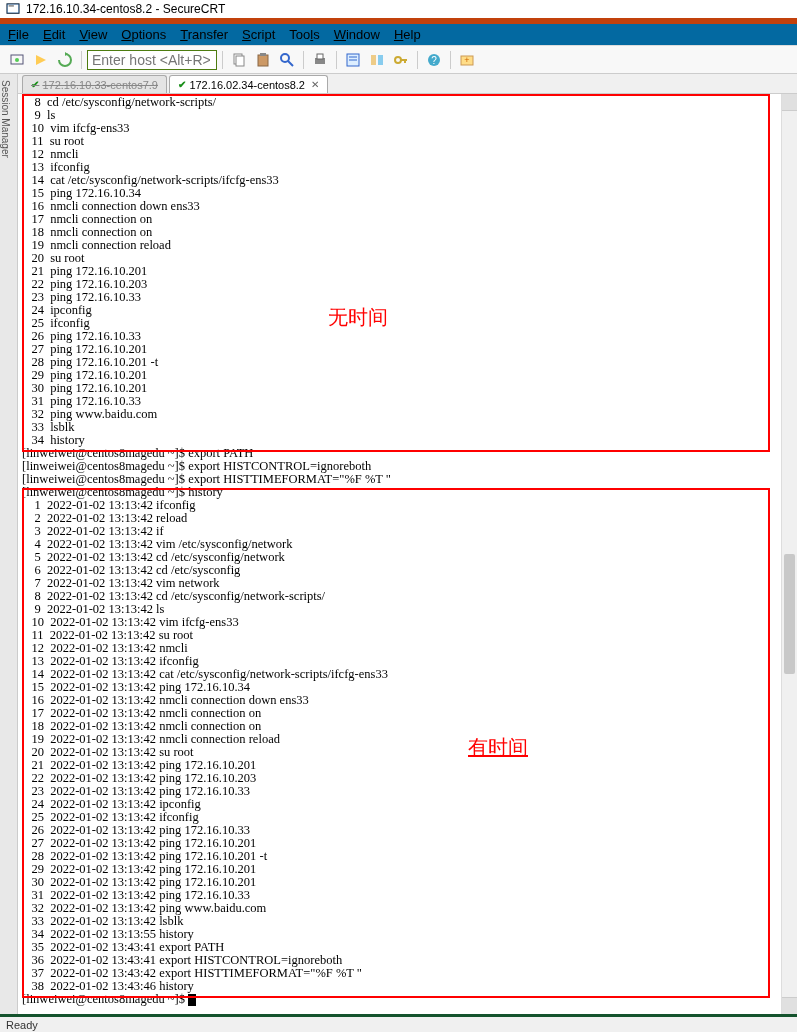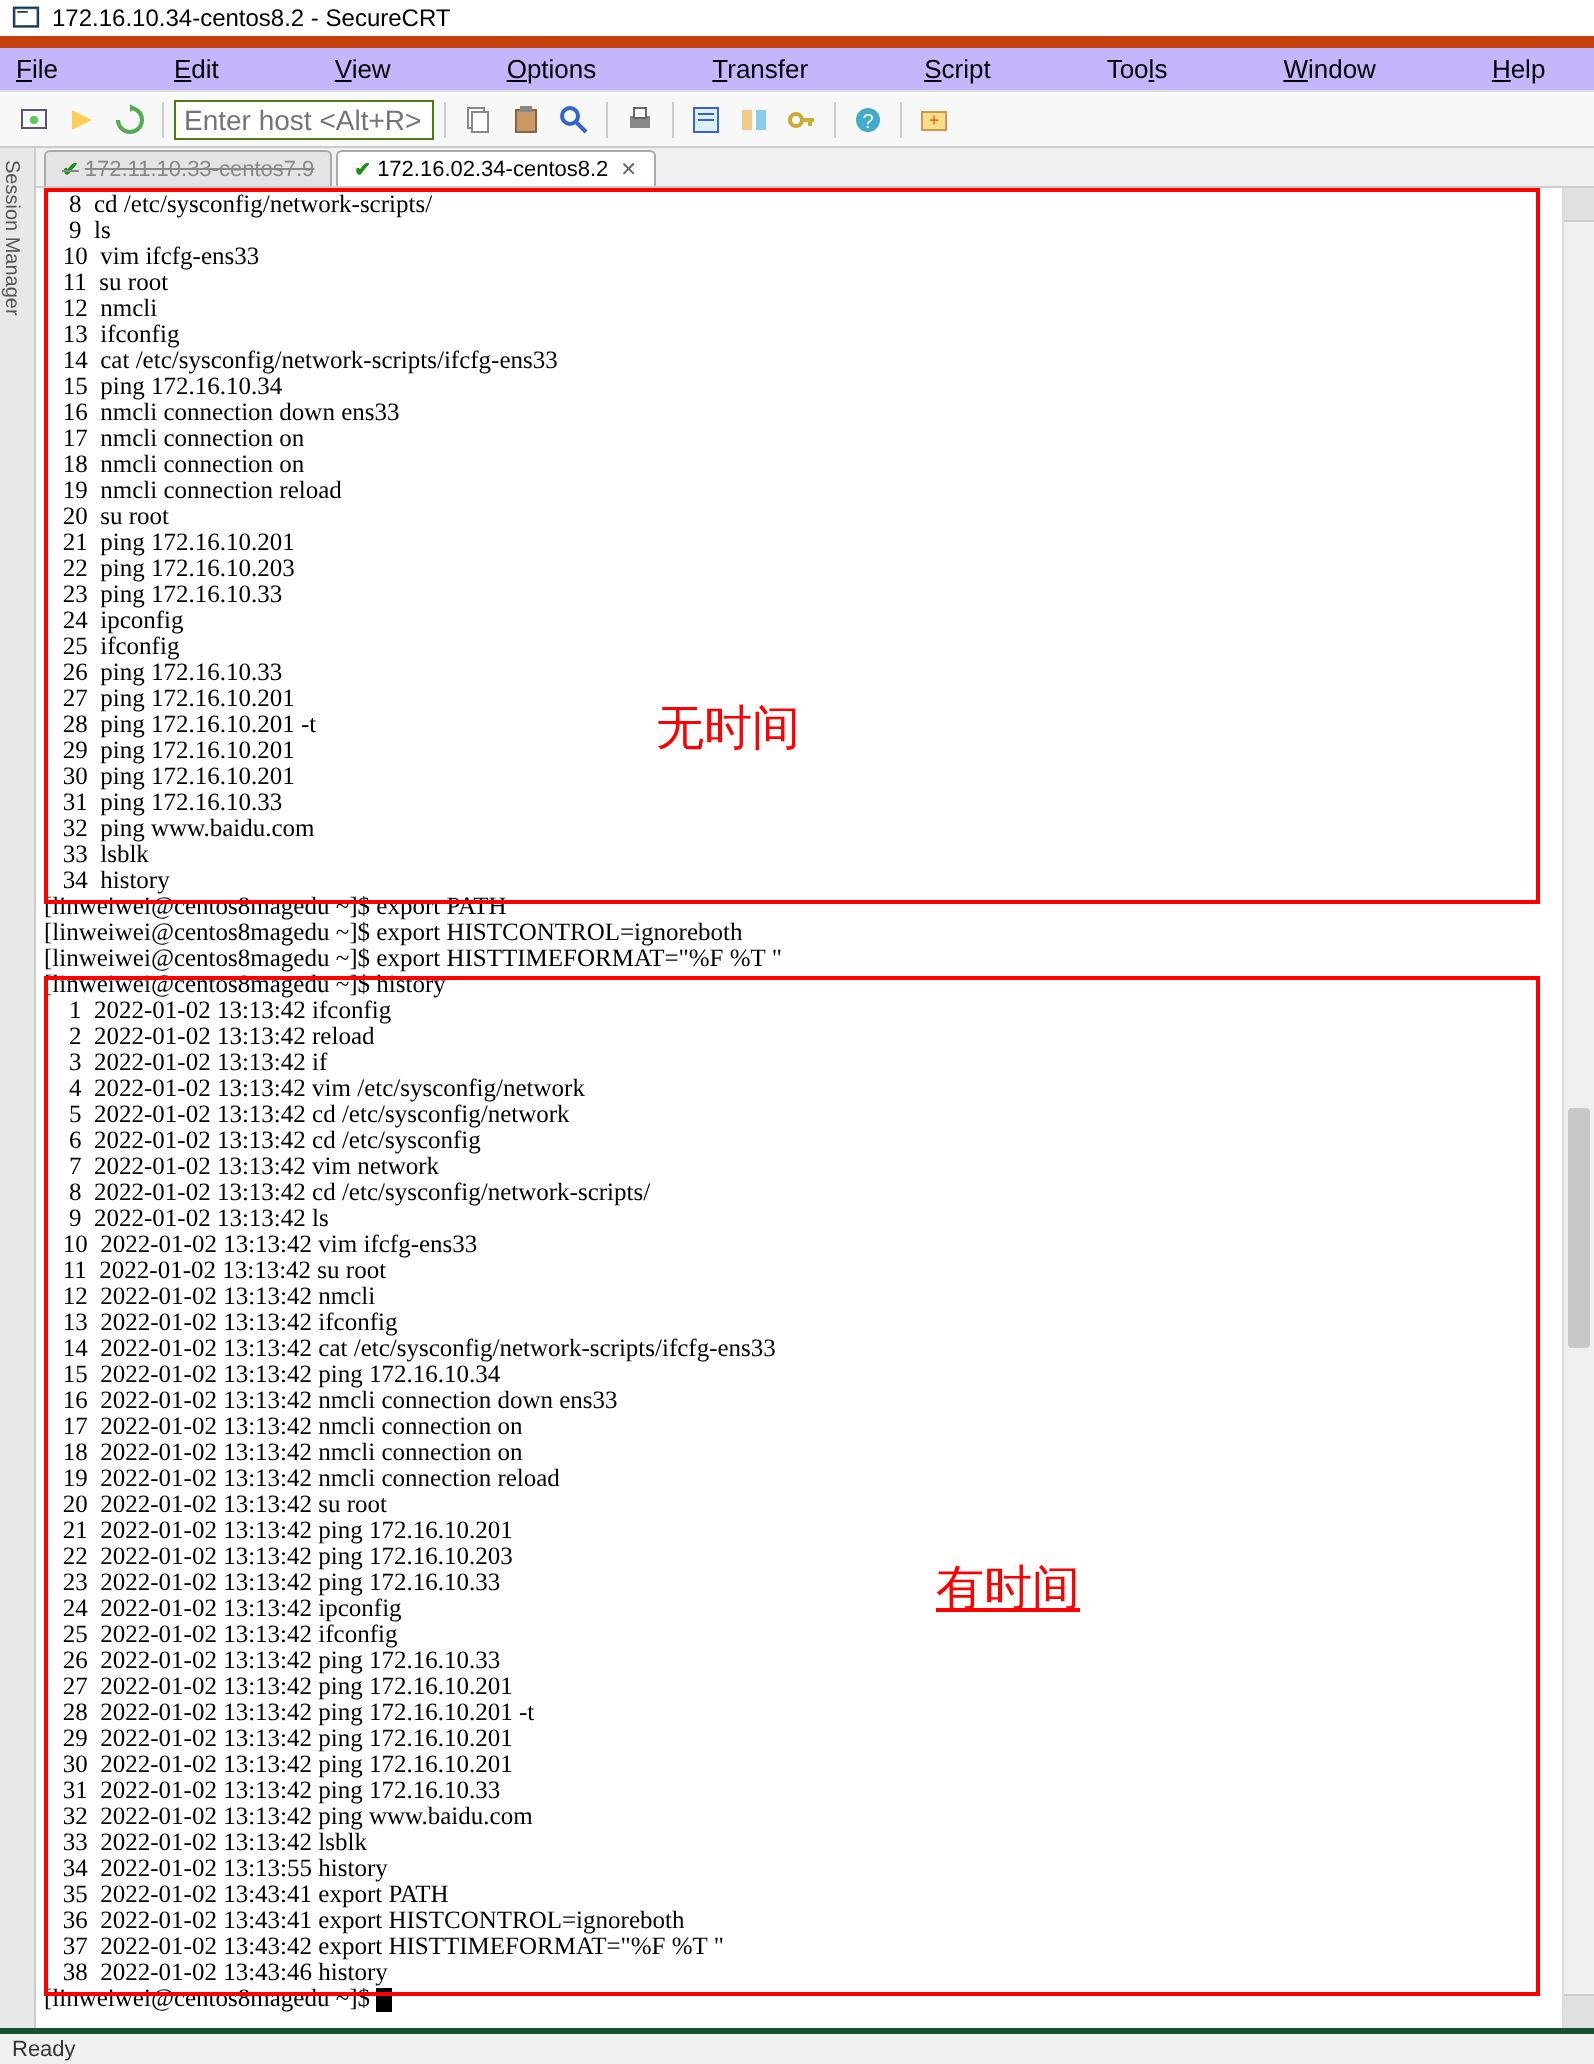--- a/index.html
+++ b/index.html
@@ -1,37 +1,37 @@
 <!DOCTYPE html>
 <html><head>
 <meta charset="utf-8">
 <style>
 * { margin: 0; padding: 0; box-sizing: border-box; }
 body { font-family: "Segoe UI", Tahoma, sans-serif; font-size: 12px; background: #f0f0f0; width: 797px; height: 1032px; overflow: hidden; }
 .titlebar { background: #fff; height: 24px; display: flex; align-items: center; padding: 0 6px; border-bottom: 6px solid #c2410c; }
 .titlebar-icon { width: 14px; height: 14px; margin-right: 6px; }
 .titlebar-text { font-size: 12px; }
-.menubar { background: #c4b5fd; height: 22px; display: flex; align-items: center; padding: 0 8px; border-bottom: 1px solid #ddd; gap: 44px; }
+.menubar { background: #0369a1; height: 22px; display: flex; align-items: center; padding: 0 8px; border-bottom: 1px solid #ddd; }
 .menubar span { margin-right: 14px; font-size: 13px; cursor: default; }
 .menubar span u { text-decoration: underline; }
 .toolbar { background: #f8f8f8; height: 28px; display: flex; align-items: center; padding: 0 6px; border-bottom: 1px solid #ccc; gap: 2px; }
 .tb-btn { width: 22px; height: 22px; display: inline-flex; align-items: center; justify-content: center; }
 .tb-sep { width: 1px; height: 18px; background: #ccc; margin: 0 3px; }
 .host-input { width: 130px; height: 20px; font-size: 14px; padding: 0 4px; border: 1px solid #4d7c0f; background: #fff; color: #888; }
 .main-area { display: flex; height: calc(100% - 24px - 22px - 28px - 18px); }
 .session-mgr { width: 18px; background: #e8e8e8; border-right: 1px solid #ccc; writing-mode: vertical-lr; text-orientation: mixed; font-size: 10px; padding-top: 6px; text-align: left; color: #555; }
 .term-wrap { flex: 1; background: #fff; position: relative; overflow: hidden; }
 .tabbar { height: 20px; background: #f0f0f0; display: flex; align-items: flex-end; border-bottom: 1px solid #ccc; padding-left: 4px; }
 .tab { height: 18px; padding: 0 8px; border: 1px solid #aaa; border-bottom: none; background: #fff; font-size: 11px; display: flex; align-items: center; margin-right: 2px; border-radius: 3px 3px 0 0; }
 .tab .check { color: #1a8f1a; font-weight: bold; margin-right: 3px; font-size: 10px; }
 .tab .close { margin-left: 6px; color: #666; font-size: 10px; }
 .tab.inactive { background: #e4e4e4; text-decoration: line-through; color: #888; }
 .terminal { font-family: Liberation Serif, serif; font-size: 12.5px; line-height: 13px; white-space: pre; padding: 2px 4px; color: #000; position: relative; }
 .redbox { position: absolute; border: 2px solid #f00; pointer-events: none; }
-.annot { position: absolute; color: #f00; font-family: "Microsoft YaHei", sans-serif; font-size: 24px; font-weight: 400; margin-top: 44px; }
+.annot { position: absolute; color: #f00; font-family: "Microsoft YaHei", sans-serif; font-size: 20px; font-weight: 400; }
 .statusbar { height: 18px; background: #f0f0f0; border-top: 3px solid #14532d; font-size: 11px; padding: 2px 6px; color: #333; }
 .cursor { display: inline-block; width: 8px; height: 12px; background: #000; vertical-align: text-bottom; }
 .scrollbar-v { position: absolute; right: 0; top: 20px; bottom: 0; width: 16px; background: #f0f0f0; border-left: 1px solid #ddd; }
 .scrollbar-v::before { content:""; position:absolute; top:0; left:0; right:0; height:16px; background:#e0e0e0; border-bottom:1px solid #ccc; }
 .scrollbar-v::after { content:""; position:absolute; bottom:0; left:0; right:0; height:16px; background:#e0e0e0; border-top:1px solid #ccc; }
 .thumb { position:absolute; left:2px; right:2px; top:50%; height:120px; background:#c8c8c8; border-radius:2px; }
 </style>
 </head>
 <body>
 
@@ -138,21 +138,21 @@
       </svg>
     </span>
 </div>
 
 <div class="main-area">
   <div class="session-mgr">Session Manager</div>
   <div class="term-wrap">
     <div class="tabbar">
       <div class="tab inactive">
           <span class="check">✔</span>
-          <span>172.11.10.33-centos7.9</span>
+          <span>172.16.10.33-centos7.9</span>
         </div>
       <div class="tab">
           <span class="check">✔</span>
           <span>172.16.02.34-centos8.2</span>
           <span class="close">✕</span>
         </div>
     </div>
 
     <div class="terminal" id="terminal">    8  cd /etc/sysconfig/network-scripts/
     9  ls

